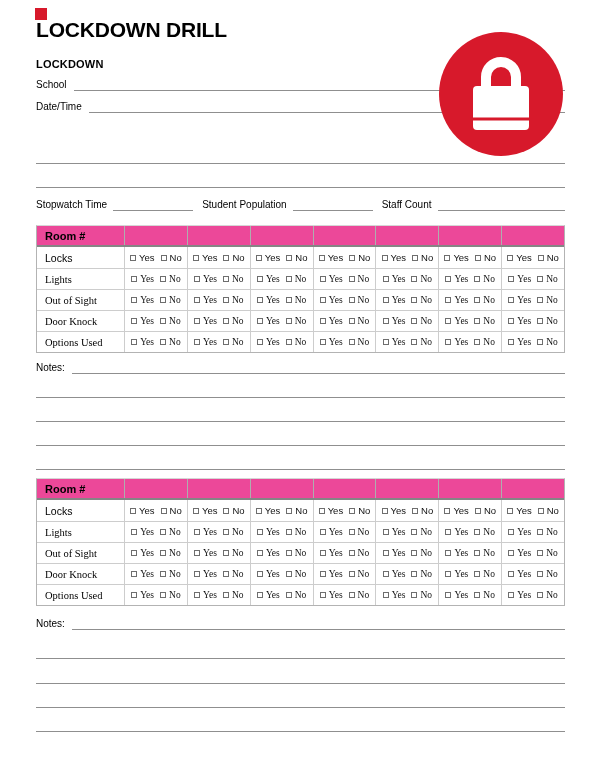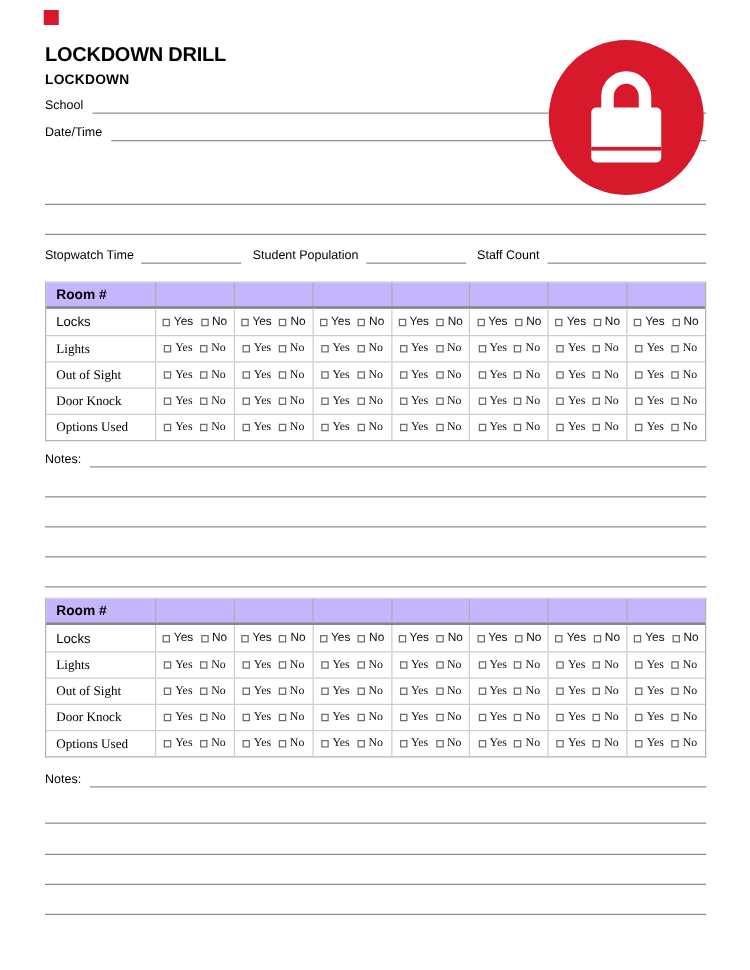--- a/index.html
+++ b/index.html
@@ -6,34 +6,34 @@
   html,body { background:#ffffff; }
   body { font-family:"Liberation Sans","DejaVu Sans",sans-serif; color:#000; }
   .page { position:relative; width:600px; height:776px; background:#fff; overflow:hidden; }
 
   .abs { position:absolute; left:36px; width:529px; }
 
   
   .brand-square { position:absolute; left:35px; top:8px; width:12px; height:12px; background:#d7192b; }
 
   
-  .title { top:35px; font-size:16px; font-weight:700; letter-spacing:-0.2px; line-height:20px; }
+  .title { top:20px; font-size:21px; font-weight:700; letter-spacing:-0.2px; line-height:20px; }
   .subtitle { top:58px; font-size:11px; font-weight:700; letter-spacing:0.2px; }
 
   
   .field-row { position:absolute; left:36px; width:529px; height:20px; display:flex; align-items:flex-end; }
   .field-row .lbl { font-size:10px; line-height:13px; white-space:nowrap; }
   .rule { flex:1; height:19px; border-bottom:1px solid #8f8f8f; margin-left:7px; }
   .rule-fixed { width:80px; height:19px; border-bottom:1px solid #8f8f8f; margin:0 9px 0 6px; }
 
   .hr { position:absolute; left:36px; width:529px; height:0; border-top:1px solid #8f8f8f; }
 
   
   .rt { position:absolute; left:36px; width:529px; border:1px solid #b3b3b3; border-top-color:#d6d6d6; background:#fff; }
-  .rt-head { display:grid; grid-template-columns:87px repeat(7,1fr); height:21px; background:#c4b5fd; border-bottom:2px solid #858585; }
+  .rt-head { display:grid; grid-template-columns:87px repeat(7,1fr); height:21px; background:#ec4899; border-bottom:2px solid #858585; }
   .rt-hcell { border-left:1px solid #aeaeae; }
   .rt-hcell:first-child { border-left:none; }
   .rt-head .rt-label { font-size:11px; font-weight:700; display:flex; align-items:center; padding-left:8px; }
   .rt-row { display:grid; grid-template-columns:87px repeat(7,1fr); height:21px; }
   .rt-row + .rt-row { border-top:1px solid #cdcdcd;font-family:Liberation Serif, serif; }
   .rt-cell { border-left:1px solid #cdcdcd; }
   .rt-cell:first-child { border-left:none; }
   .rt-row .rt-label { font-size:10.5px; display:flex; align-items:center; padding-left:8px; font-weight:400;text-align:right; }
   .rt-cb { display:flex; align-items:center; justify-content:center; }
   .cb { display:inline-block; width:6px; height:6px; border:1px solid #6e6e6e; background:#fff; margin-right:3px; flex:none; }

